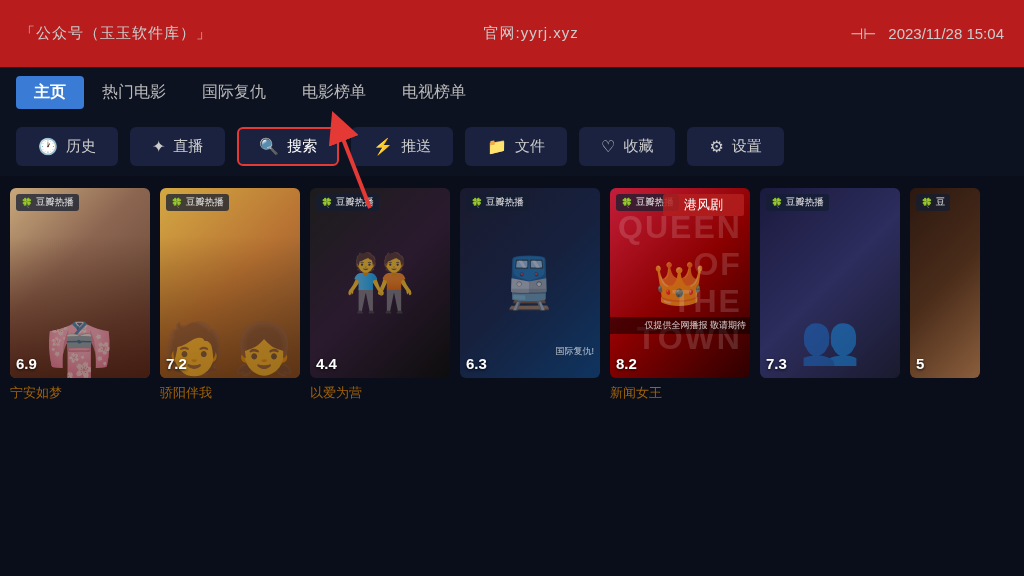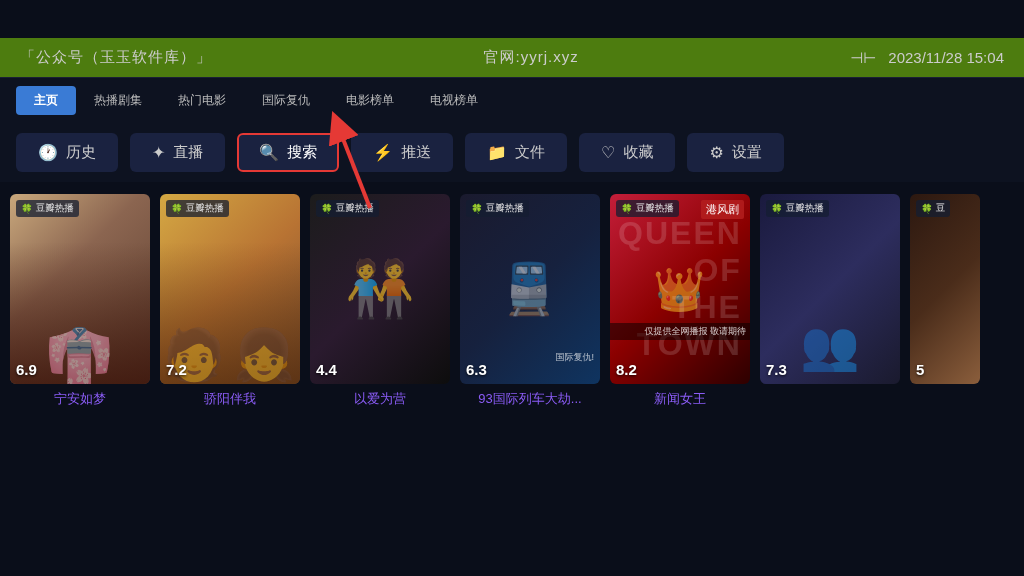--- a/index.html
+++ b/index.html
@@ -11,24 +11,23 @@
       color: #ffffff;
       overflow: hidden;
       position: relative;
     }
 
     
     .header {
       display: flex;
       align-items: center;
       justify-content: space-between;
-      padding: 10px 20px;
-      background: #4d7c0f;
+      padding: 24px 20px;
+      background: #b91c1c;
       border-bottom: 1px solid #1a2035;
-      margin-top: 38px;
     }
     .header-left {
       font-size: 15px;
       color: #ccc;
       letter-spacing: 1px;
     }
     .header-right {
       display: flex;
       align-items: center;
       gap: 12px;
@@ -39,21 +38,21 @@
     
     .nav-tabs {
       display: flex;
       align-items: center;
       gap: 0;
       padding: 8px 16px;
       background: #0d1220;
     }
     .nav-tab {
       padding: 6px 18px;
-      font-size: 12px;
+      font-size: 16px;
       color: #bbb;
       cursor: pointer;
       border-radius: 4px;
       white-space: nowrap;
     }
     .nav-tab.active {
       background: #3a7bd5;
       color: #fff;
       font-weight: bold;
     }
@@ -125,23 +124,23 @@
     .card-score {
       position: absolute;
       bottom: 6px;
       left: 6px;
       font-size: 15px;
       font-weight: bold;
       color: #fff;
       text-shadow: 0 1px 3px rgba(0,0,0,0.8);
     }
     .card-title {
-      text-align: center;
+      text-align: left;
       font-size: 13px;
-      color: #8b5cf6;
+      color: #a16207;
       margin-top: 6px;
       white-space: nowrap;
       overflow: hidden;
       text-overflow: ellipsis;
     }
 
     
     .card-bg-1 { background: linear-gradient(135deg, #c9a87c 0%, #8b6550 40%, #5c3d2e 100%); }
     .card-bg-2 { background: linear-gradient(135deg, #d4a843 0%, #b87333 50%, #7a4f2e 100%); }
     .card-bg-3 { background: linear-gradient(135deg, #2c2c2c 0%, #1a1a2e 100%); }
@@ -183,22 +182,22 @@
     }
     .badge-green { color: #5cba47; }
 
     
     .badge-hk {
       position: absolute;
       top: 6px;
       right: 6px;
       background: rgba(180, 30, 30, 0.85);
       color: #fff;
-      font-size: 11px;
-      padding: 2px 5px;
+      font-size: 13px;
+      padding: 2px 21px;
       border-radius: 2px;
     }
 
     
     .card-status {
       position: absolute;
       bottom: 44px;
       left: 0;
       right: 0;
       text-align: right;
@@ -215,21 +214,20 @@
   <div class="header-left">「公众号（玉玉软件库）」</div>
   <div class="header-left">官网:yyrj.xyz</div>
   <div class="header-right">
     <span>⊣⊢</span>
     <span>2023/11/28 15:04</span>
   </div>
 </div>
 
 <div class="nav-tabs">
   <div class="nav-tab active">主页</div>
-  <div class="nav-tab">热播剧集</div>
   <div class="nav-tab">热门电影</div>
   <div class="nav-tab">国际复仇</div>
   <div class="nav-tab">电影榜单</div>
   <div class="nav-tab">电视榜单</div>
 </div>
 
 <div class="func-row">
   <div class="func-btn">
     <span class="func-icon">🕐</span>
     <span>历史</span>
@@ -311,21 +309,20 @@
         <div class="card-badge badge-douban">
           <span class="badge-green">🍀</span>
           <span>豆瓣热播</span>
         </div>
         <div style="position:absolute;inset:0;display:flex;align-items:center;justify-content:center;">
           <div style="font-size:50px;opacity:0.5;">🚆</div>
         </div>
         <div class="card-score">6.3</div>
         <div class="card-overlay-text">国际复仇!</div>
       </div>
-      <div class="card-title">93国际列车大劫...</div>
     </div>
 
     <div class="card">
       <div class="card-img card-bg-5">
         <div class="card-badge badge-douban">
           <span class="badge-green">🍀</span>
           <span>豆瓣热播</span>
         </div>
         <div class="badge-hk">港风剧</div>
         <div style="position:absolute;inset:0;display:flex;align-items:center;justify-content:center;">

